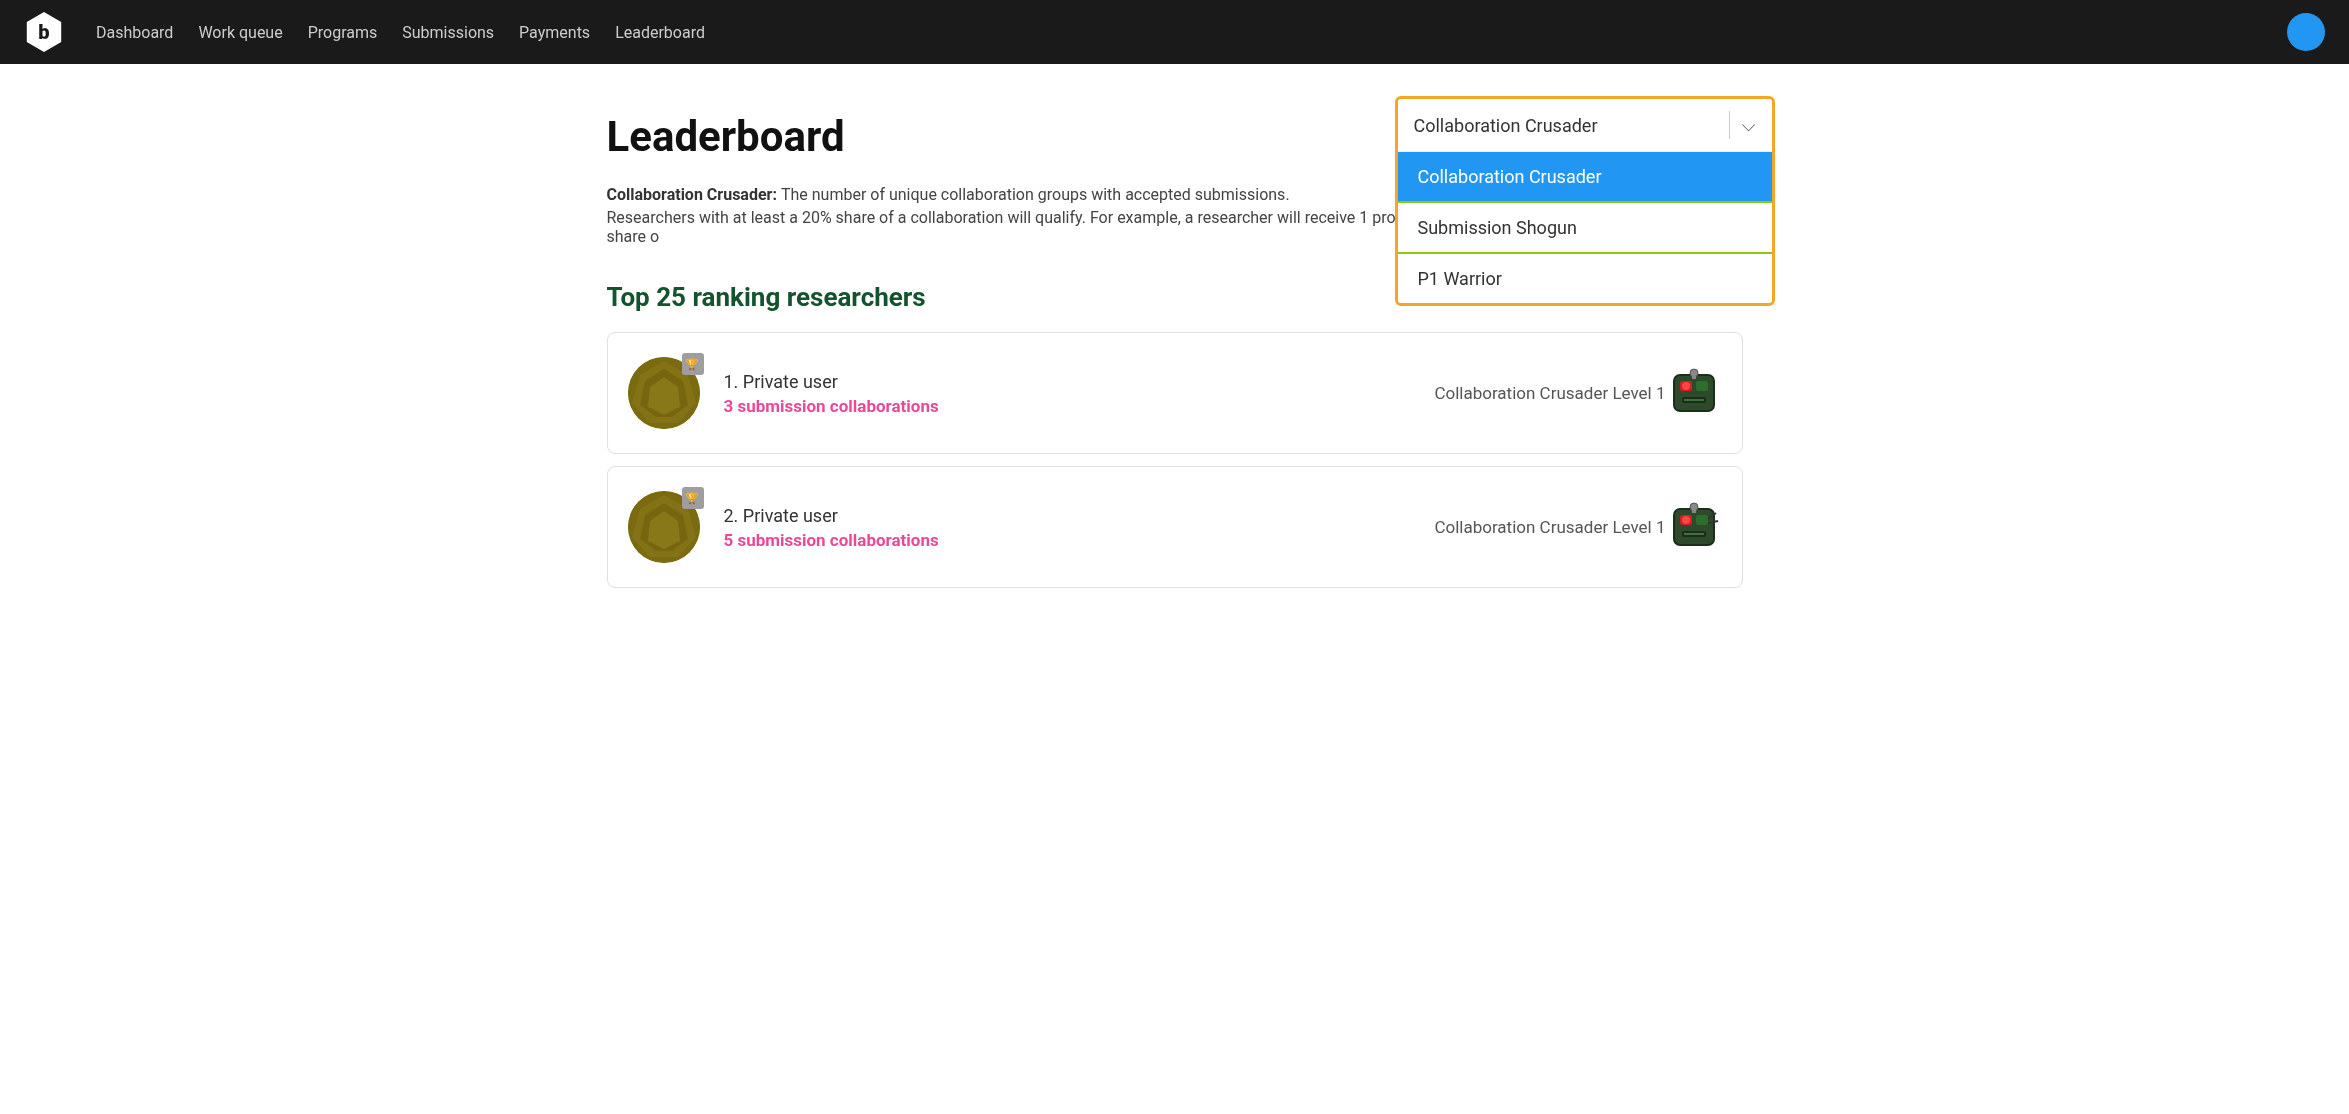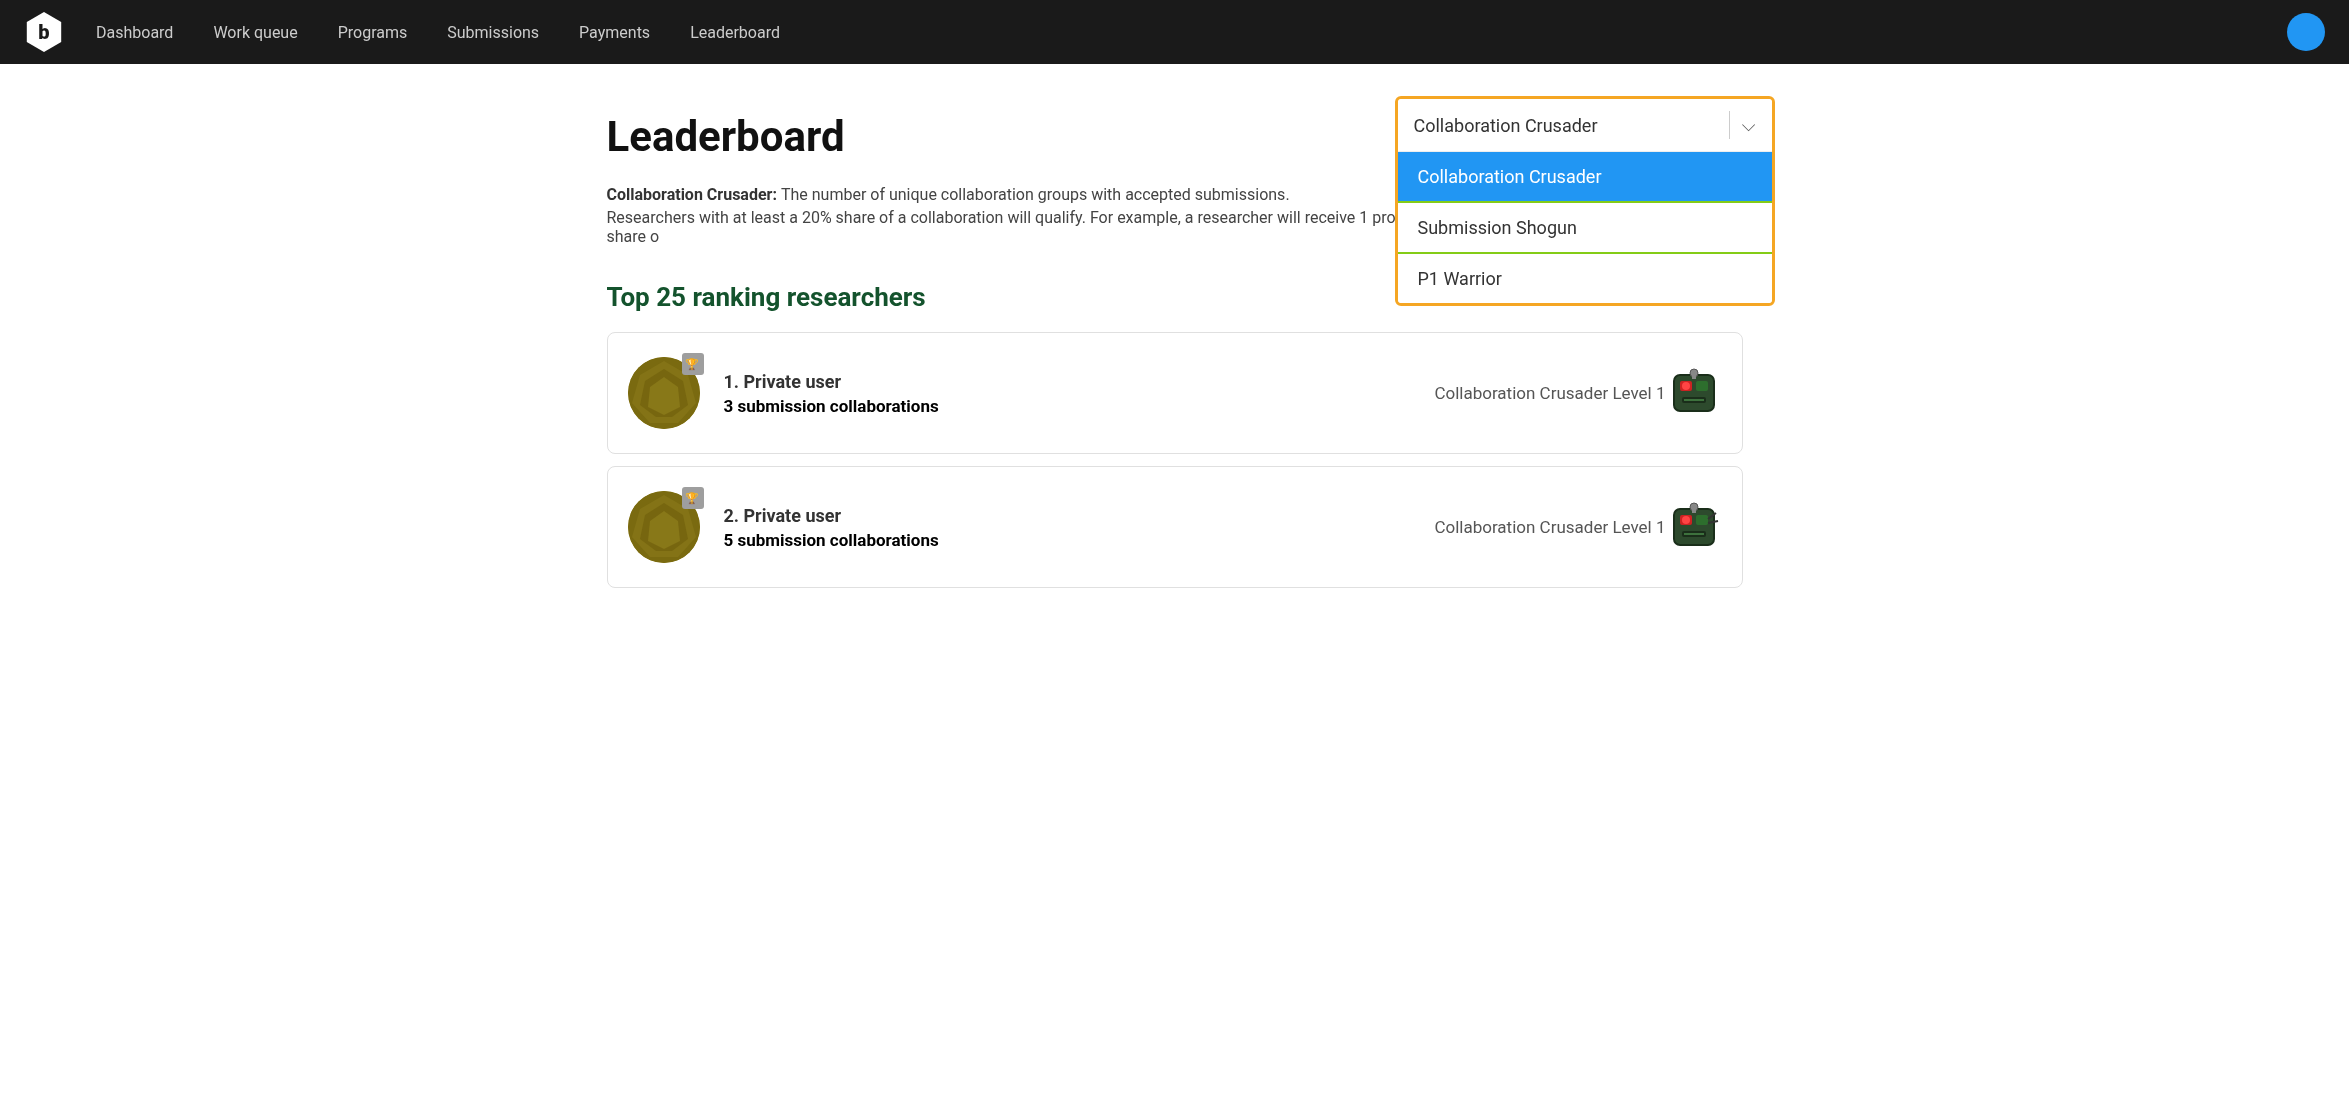--- a/index.html
+++ b/index.html
@@ -16,21 +16,21 @@
     }
     .navbar-logo {
       width: 40px; height: 40px;
       background: #fff;
       clip-path: polygon(50% 0%, 93% 25%, 93% 75%, 50% 100%, 7% 75%, 7% 25%);
       display: flex; align-items: center; justify-content: center;
       font-weight: 900; font-size: 20px; color: #1a1a1a;
       flex-shrink: 0;
     }
     .navbar-links {
-      display: flex; gap: 40px; align-items: flex-end; flex: 1;
+      display: flex; gap: 25px; align-items: flex-end; flex: 1;
     }
     .navbar-link {
       color: #ccc;
       text-decoration: none;
       font-size: 16px;
       cursor: pointer;
     }
     .navbar-avatar {
       width: 38px; height: 38px;
       background: #2196f3;
@@ -176,27 +176,27 @@
       align-items: center;
       justify-content: center;
       font-size: 13px;
       color: #fff;
     }
     .user-info {
       flex: 1;
     }
     .user-rank-name {
       font-size: 18px;
-      font-weight: 700;
+      font-weight: 400;
       margin-bottom: 4px;
     }
     .user-score {
       font-size: 17px;
       font-weight: 700;
-      color: #000000;
+      color: #ec4899;
     }
     .badge-area {
       display: flex;
       align-items: center;
       margin-left: auto;
     }
     .badge-label {
       font-size: 17px;
       color: #555;
     }

